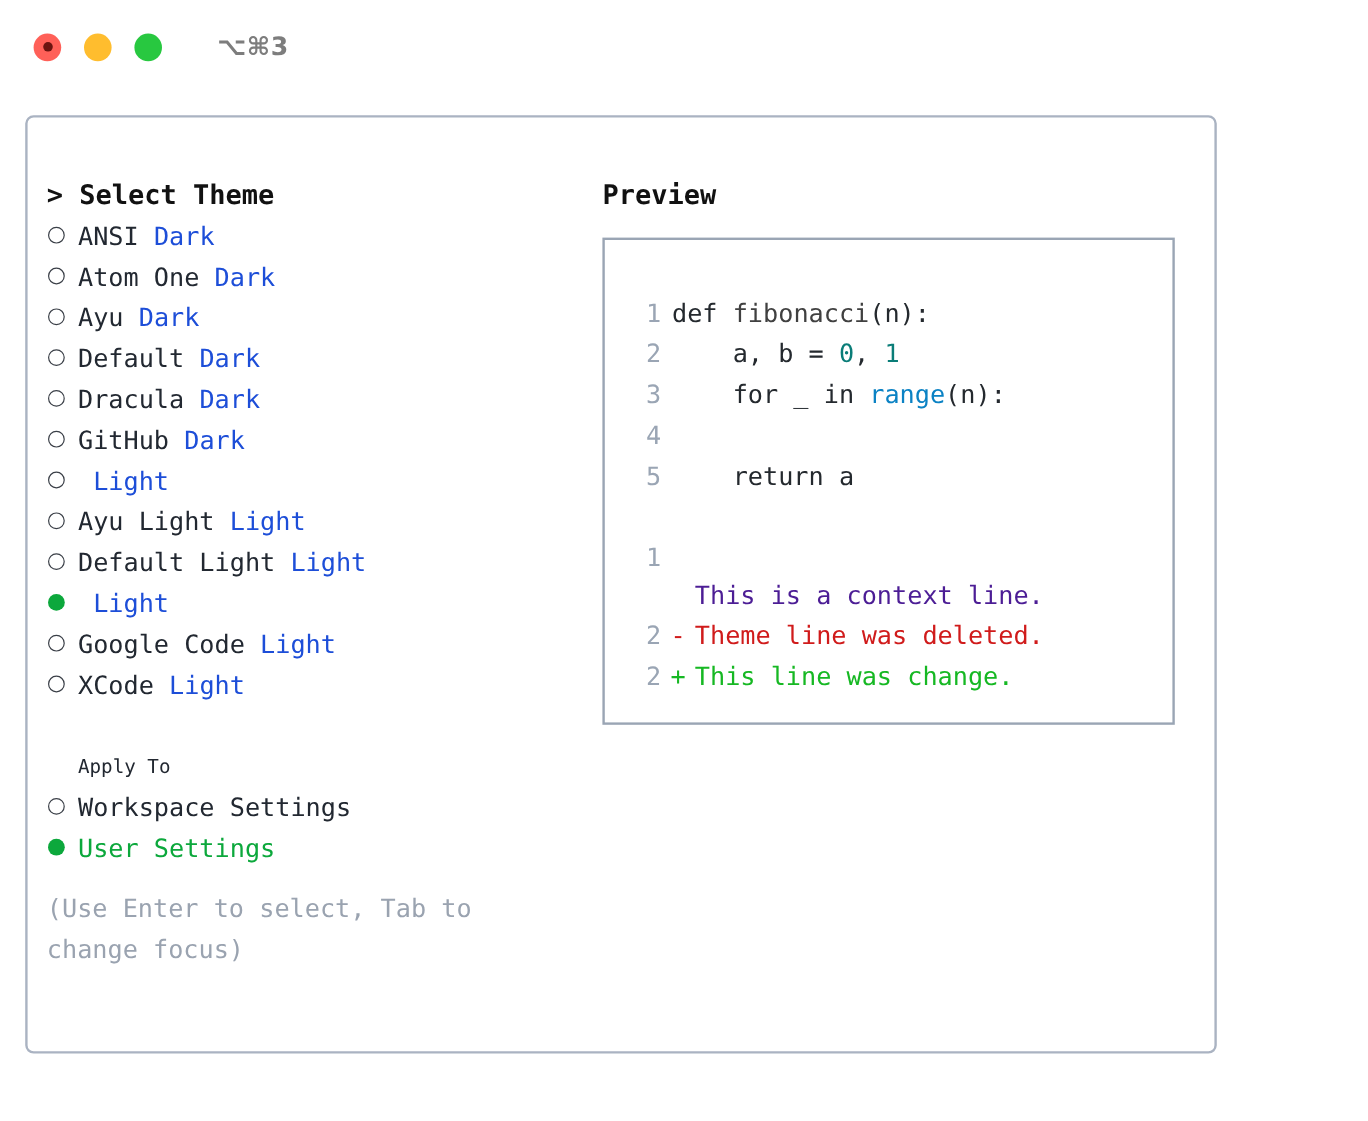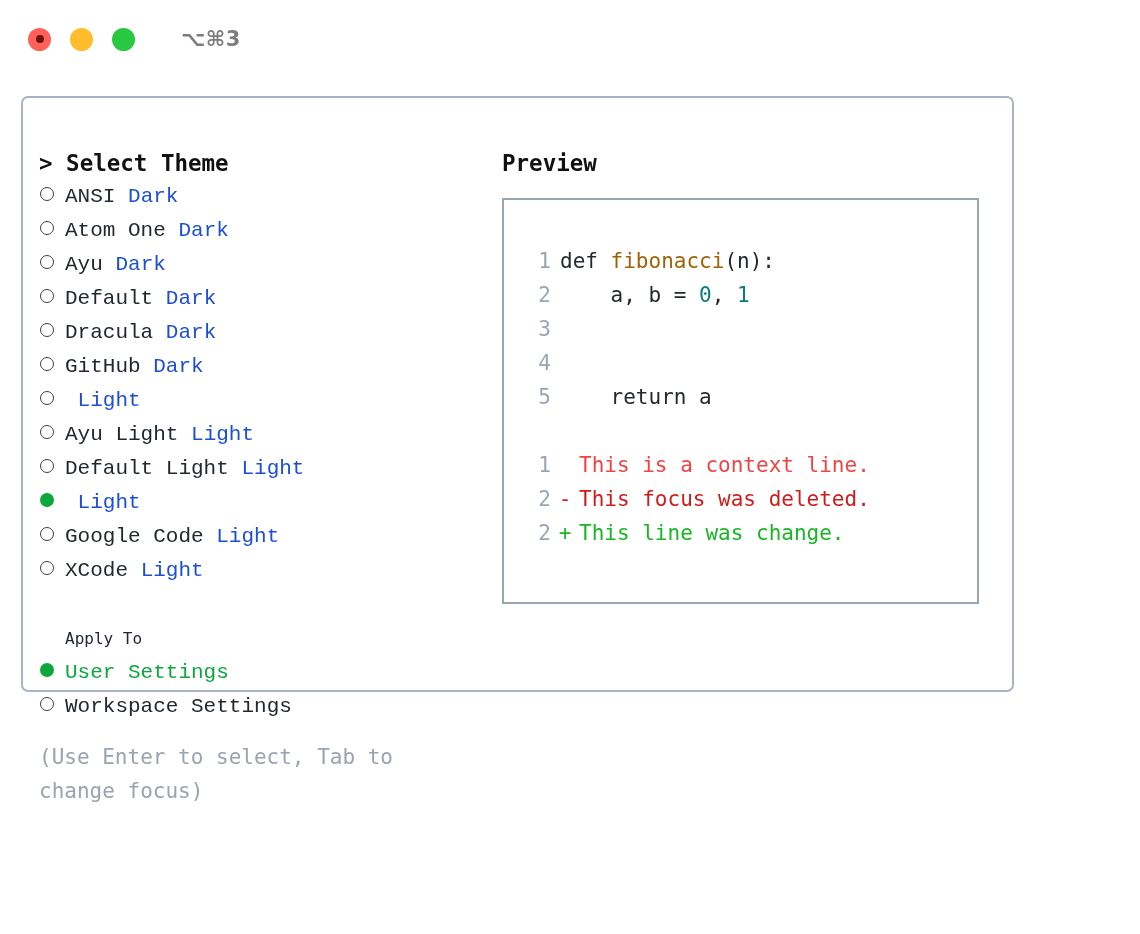--- a/index.html
+++ b/index.html
@@ -50,21 +50,21 @@
     font-weight: bold;
     color: #7d7d7d;
     letter-spacing: 0.5px;
     font-family: "DejaVu Sans", "Liberation Sans", sans-serif;
   }
 
   
   .panel {
     position: absolute;
     left: 21px; top: 96px;
-    width: 993px; height: 596px;
+    width: 993px; height: 782px;
     border: 2px solid #aab3c2;
     border-radius: 7px;
     background: #ffffff;
   }
 
   .panel-inner {
     position: absolute;
     left: 0; top: 0;
     width: 100%; height: 100%;
     display: flex;
@@ -82,21 +82,21 @@
   
   .section-head {
     font-size: 22.5px;
     font-weight: bold;
     color: #111111;
     line-height: 34px;
     white-space: pre;
   }
 
   
-  .list { margin-top: 0px; font-family: Liberation Mono, monospace; }
+  .list { margin-top: 0px; }
   .opt {
     display: flex;
     align-items: baseline;
     line-height: 34px;
     font-size: 21px;
     white-space: pre;
   }
   .marker {
     width: 26px;
     flex: 0 0 26px;
@@ -165,33 +165,33 @@
     white-space: pre;
   }
   .lineno {
     width: 30px;
     flex: 0 0 30px;
     color: #9aa5b4;
     text-align: right;
     padding-right: 0px;
   }
   .code-text { padding-left: 9px; color: #24292e; }
-  .tok-fn  { color: #a16207; }
+  .tok-fn  { color: #404040; }
   .tok-num { color: #0a7d78; }
   .tok-call{ color: #0b82c4; }
 
   .diff-gap { height: 34px; }
   .diff-sign {
     width: 28px;
     flex: 0 0 28px;
     text-align: center;
   }
   .diff-body { padding-left: 0px; }
   .diff-context .diff-sign,
-  .diff-context .diff-body { color: #ef4444; }
+  .diff-context .diff-body { color: #4c1d95; margin-top: 31px; }
   .diff-del .diff-sign,
   .diff-del .diff-body { color: #d01b1b; }
   .diff-add .diff-sign,
   .diff-add .diff-body { color: #16b823; }
 </style>
 </head>
 <body>
 
 <div id="app">
 
@@ -226,43 +226,43 @@
             <div class="opt selected"><span class="marker"><span class="dot"></span></span><span class="opt-label"> </span><span class="opt-suffix">Light</span></div>
             <div class="opt"><span class="marker"><span class="ring"></span></span><span class="opt-label">Google Code</span><span class="opt-label"> </span><span class="opt-suffix">Light</span></div>
             <div class="opt"><span class="marker"><span class="ring"></span></span><span class="opt-label">XCode</span><span class="opt-label"> </span><span class="opt-suffix">Light</span></div>
           </div>
 
         <div class="spacer-row"></div>
 
         <div class="group-head">Apply To</div>
 
         <div class="list" id="apply-list">
+            <div class="opt"><span class="marker"><span class="ring"></span></span><span class="opt-label">Workspace Settings</span></div>
             <div class="opt selected"><span class="marker"><span class="dot"></span></span><span class="opt-label">User Settings</span></div>
-            <div class="opt"><span class="marker"><span class="ring"></span></span><span class="opt-label">Workspace Settings</span></div>
           </div>
 
         <div class="hint">(Use Enter to select, Tab to change focus)</div>
       </div>
 
       <div class="col-right">
 
         <div class="preview-head">Preview</div>
 
         <div class="preview-box">
           <div id="code-block">
               <div class="code-line"><span class="lineno">1</span><span class="code-text"><span>def </span><span class="tok-fn">fibonacci</span><span>(n):</span></span></div>
               <div class="code-line"><span class="lineno">2</span><span class="code-text"><span>    a, b = </span><span class="tok-num">0</span><span>, </span><span class="tok-num">1</span></span></div>
-              <div class="code-line"><span class="lineno">3</span></div>
+              <div class="code-line"><span class="lineno">3</span><span class="code-text"><span>    for _ in </span><span class="tok-call">range</span><span>(n):</span></span></div>
               <div class="code-line"><span class="lineno">4</span></div>
               <div class="code-line"><span class="lineno">5</span><span class="code-text"><span>    return a</span></span></div>
             </div>
           <div class="diff-gap"></div>
           <div id="diff-block">
               <div class="diff-line diff-context"><span class="lineno">1</span><span class="diff-sign"> </span><span class="diff-body">This is a context line.</span></div>
-              <div class="diff-line diff-del"><span class="lineno">2</span><span class="diff-sign">-</span><span class="diff-body">This focus was deleted.</span></div>
+              <div class="diff-line diff-del"><span class="lineno">2</span><span class="diff-sign">-</span><span class="diff-body">Theme line was deleted.</span></div>
               <div class="diff-line diff-add"><span class="lineno">2</span><span class="diff-sign">+</span><span class="diff-body">This line was change.</span></div>
             </div>
         </div>
       </div>
 
     </div>
   </div>
 </div>
 
 </body></html>

